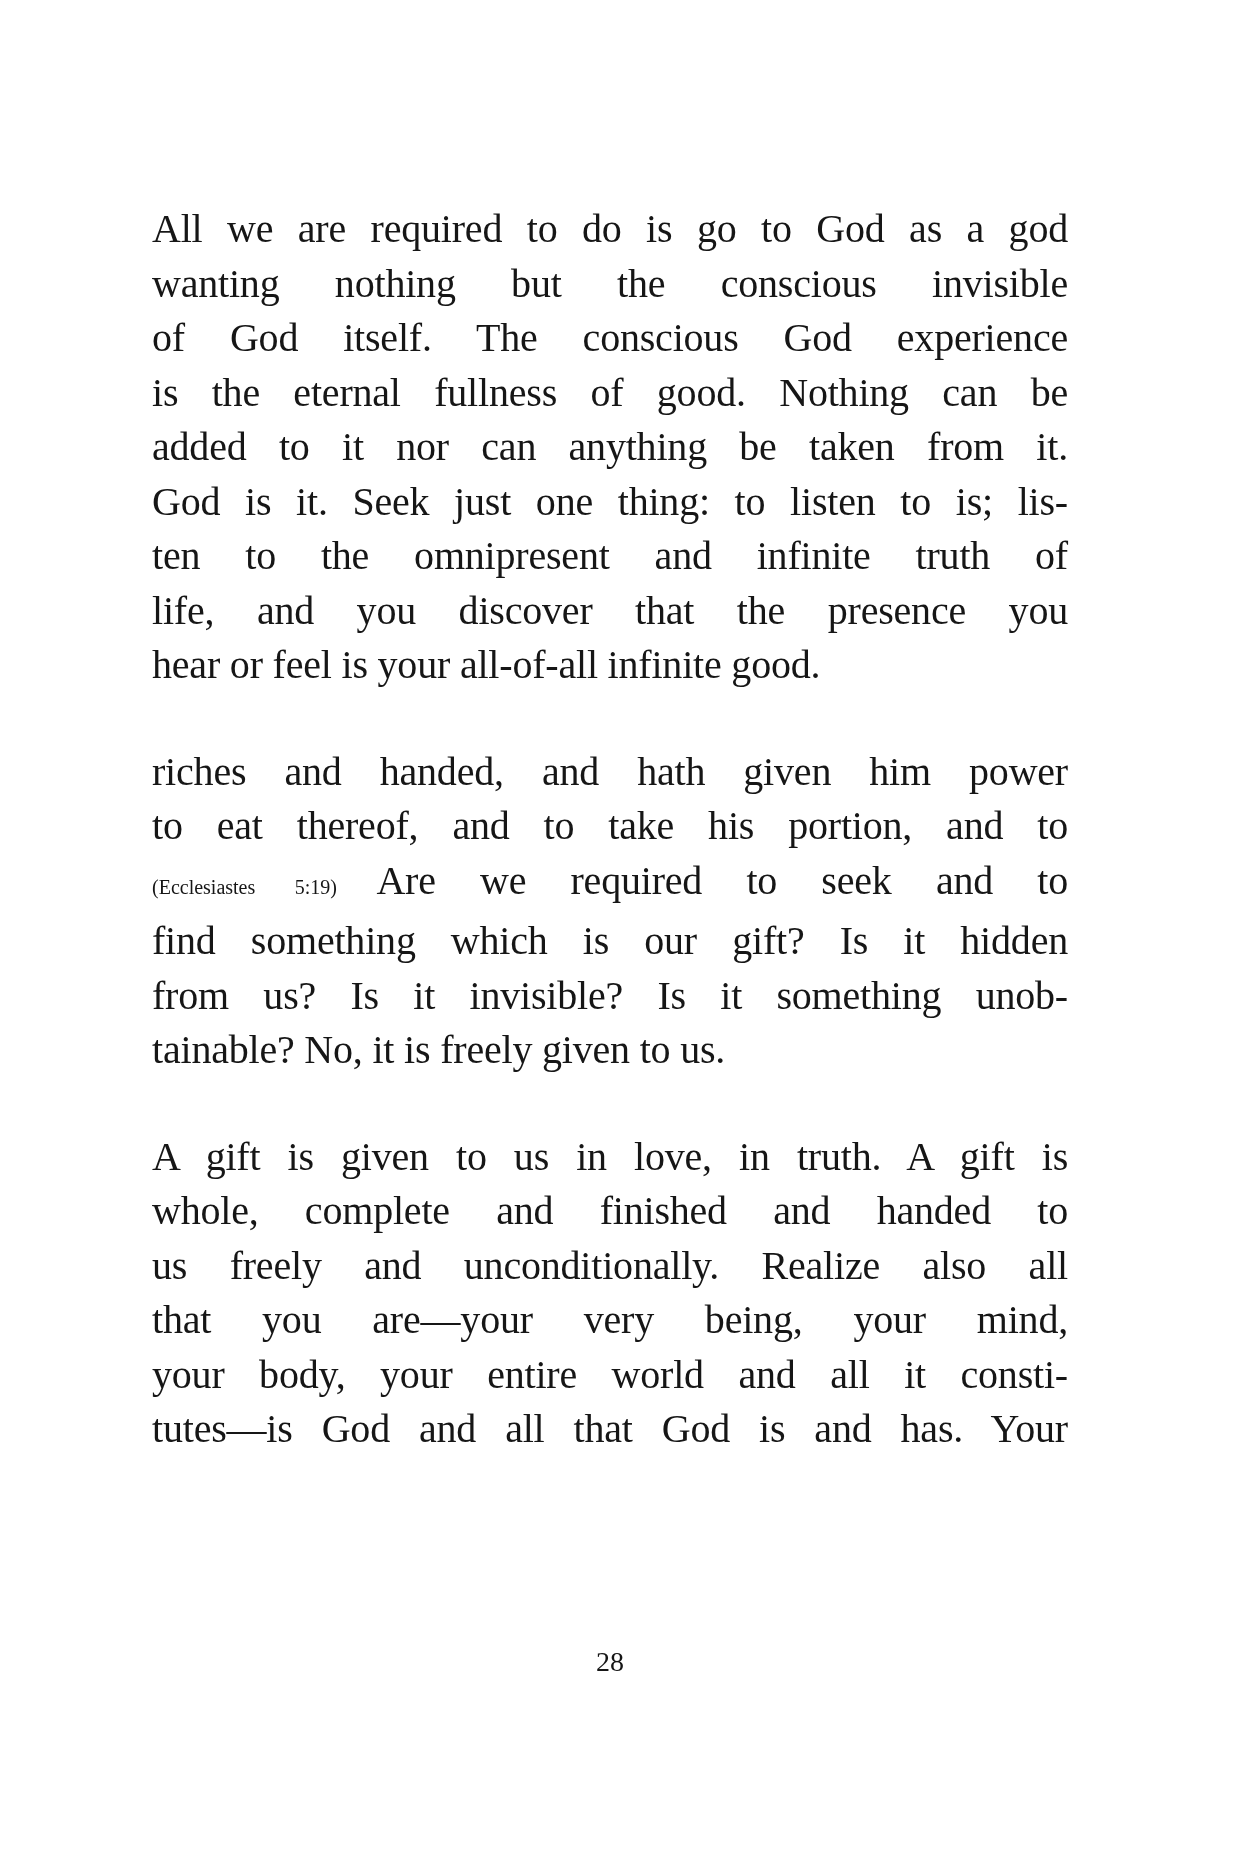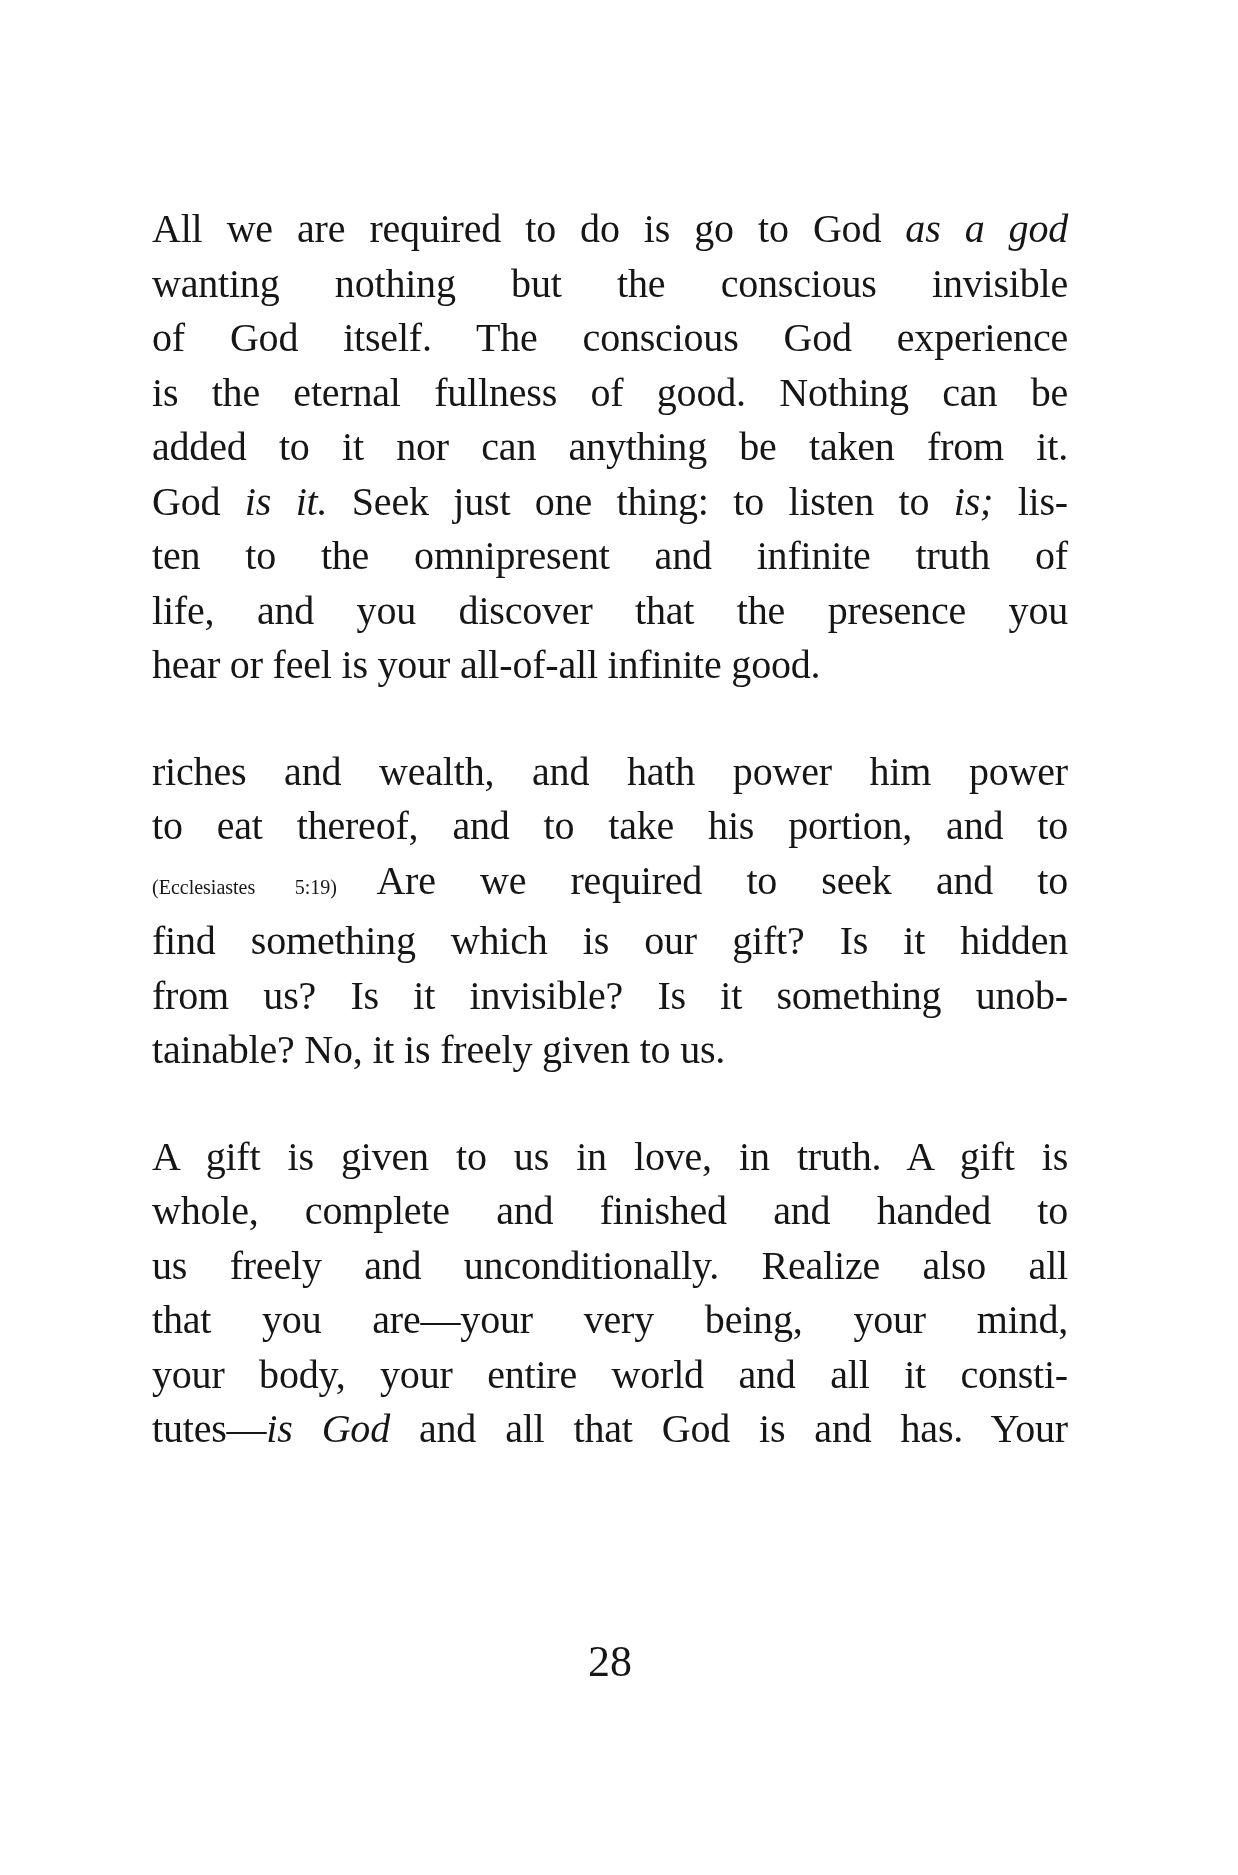--- a/index.html
+++ b/index.html
@@ -36,50 +36,50 @@
   }
   .line {
     text-align: justify;
     text-align-last: justify;
   }
   .line.last {
     text-align: justify;
     text-align-last: left;
   }
   .seg-n { font-style: normal; }
-  .seg-i { font-style: italic; }
+  .seg-i { }
   .seg-sm { font-size: 20px; letter-spacing: 0; }
   .page-number {
     position: absolute;
     left: 152px;
     top: 1642px;
     width: 916px;
     text-align: center;
-    font-size: 44px;
+    font-size: 28px;
     line-height: 40px;
   }
 </style>
 </head>
 <body>
 
 <div class="page">
   <div class="text-block" id="text-block">
       <div class="paragraph">
         <div class="line"><span class="seg-n">All we are required to do is go to God </span><span class="seg-i">as a god</span></div>
         <div class="line"><span class="seg-n">wanting nothing but the conscious invisible</span></div>
         <div class="line"><span class="seg-n">of God itself. The conscious God experience</span></div>
         <div class="line"><span class="seg-n">is the eternal fullness of good. Nothing can be</span></div>
         <div class="line"><span class="seg-n">added to it nor can anything be taken from it.</span></div>
         <div class="line"><span class="seg-n">God </span><span class="seg-i">is it.</span><span class="seg-n"> Seek just one thing: to listen to </span><span class="seg-i">is;</span><span class="seg-n"> lis-</span></div>
         <div class="line"><span class="seg-n">ten to the omnipresent and infinite truth of</span></div>
         <div class="line"><span class="seg-n">life, and you discover that the presence you</span></div>
         <div class="line last"><span class="seg-n">hear or feel is your all-of-all infinite good.</span></div>
       </div>
       <div class="paragraph">
-        <div class="line"><span class="seg-n">riches and wealth, and hath power him power</span></div>
+        <div class="line"><span class="seg-n">riches and handed, and hath given him power</span></div>
         <div class="line"><span class="seg-n">to eat thereof, and to take his portion, and to</span></div>
         <div class="line"><span class="seg-sm">(Ecclesiastes 5:19) </span><span class="seg-n">Are we required to seek and to</span></div>
         <div class="line"><span class="seg-n">find something which is our gift? Is it hidden</span></div>
         <div class="line"><span class="seg-n">from us? Is it invisible? Is it something unob-</span></div>
         <div class="line last"><span class="seg-n">tainable? No, it is freely given to us.</span></div>
       </div>
       <div class="paragraph">
         <div class="line"><span class="seg-n">A gift is given to us in love, in truth. A gift is</span></div>
         <div class="line"><span class="seg-n">whole, complete and finished and handed to</span></div>
         <div class="line"><span class="seg-n">us freely and unconditionally. Realize also all</span></div>

